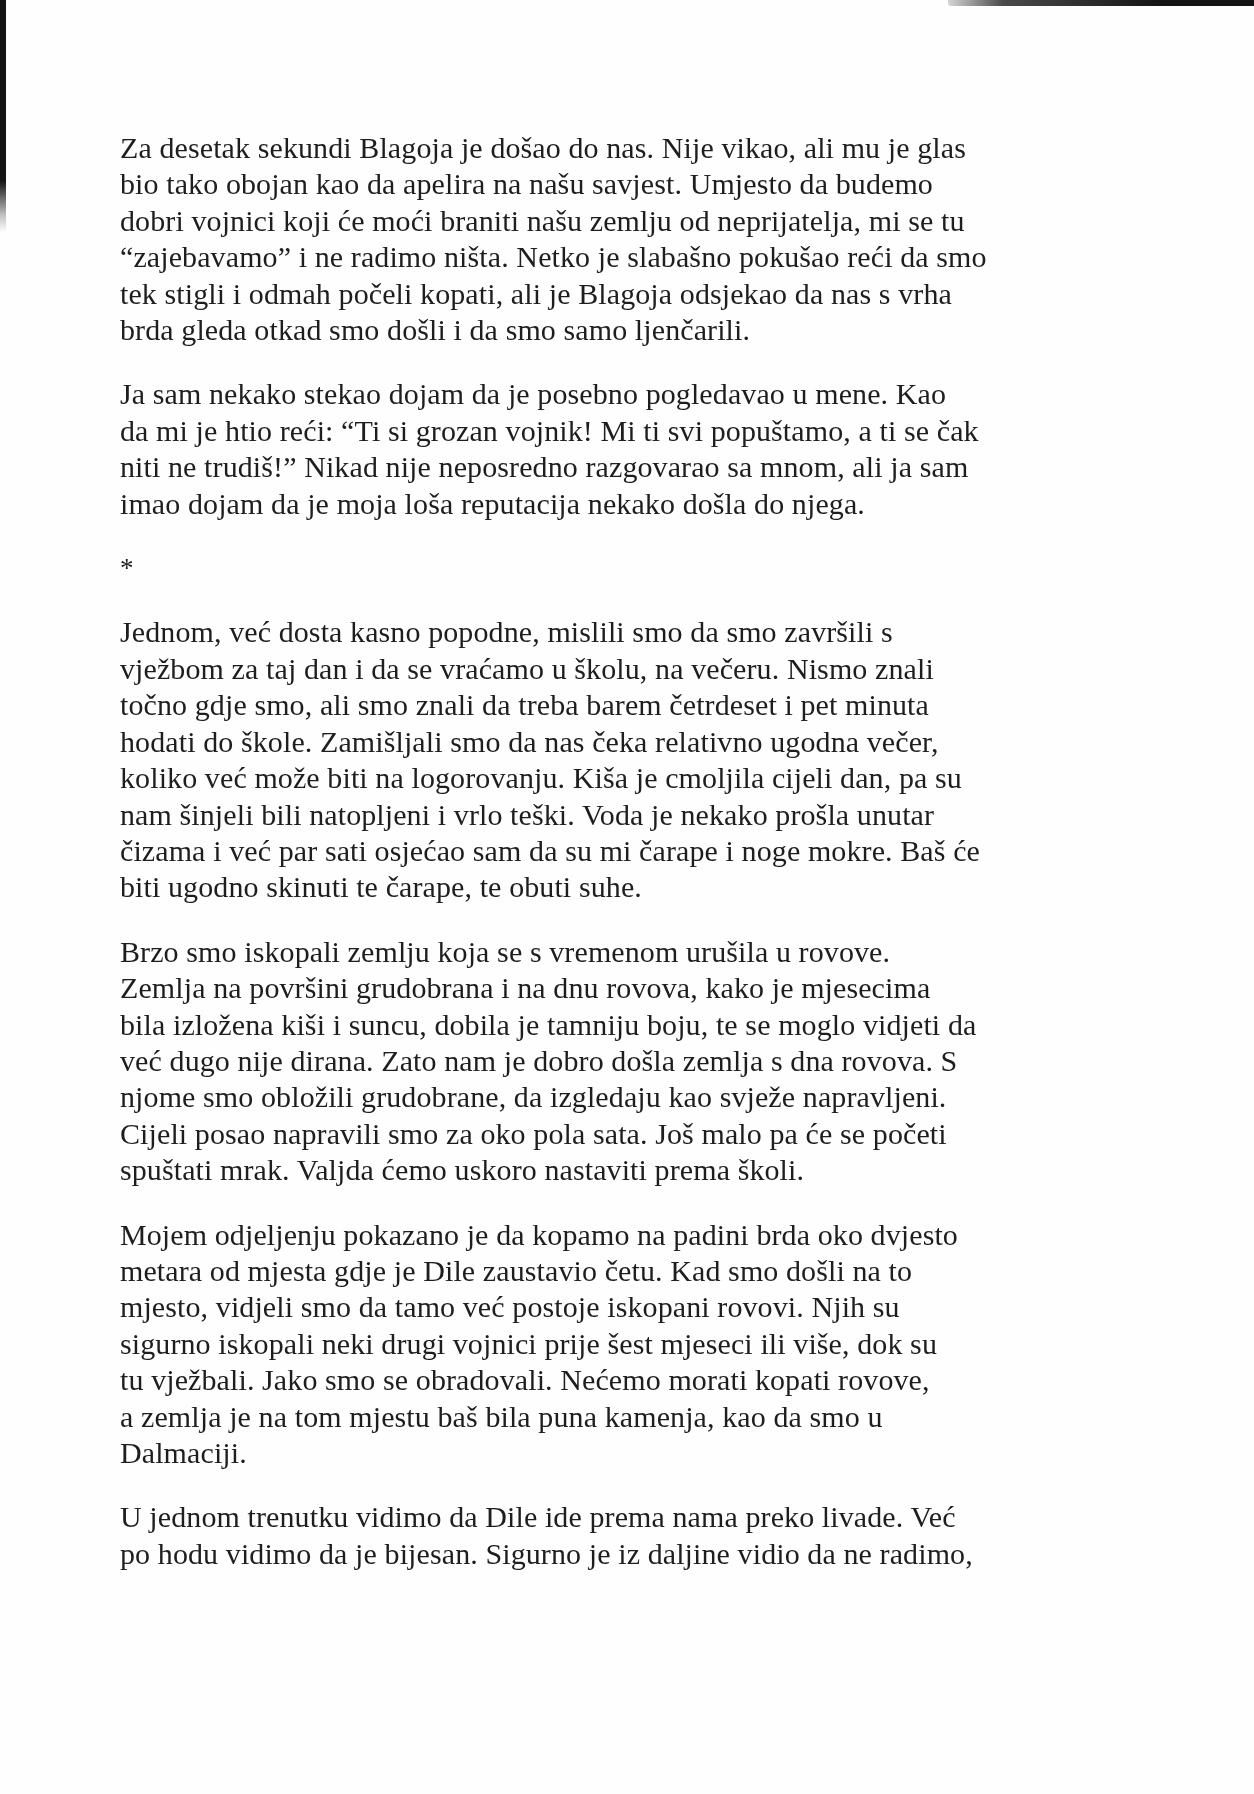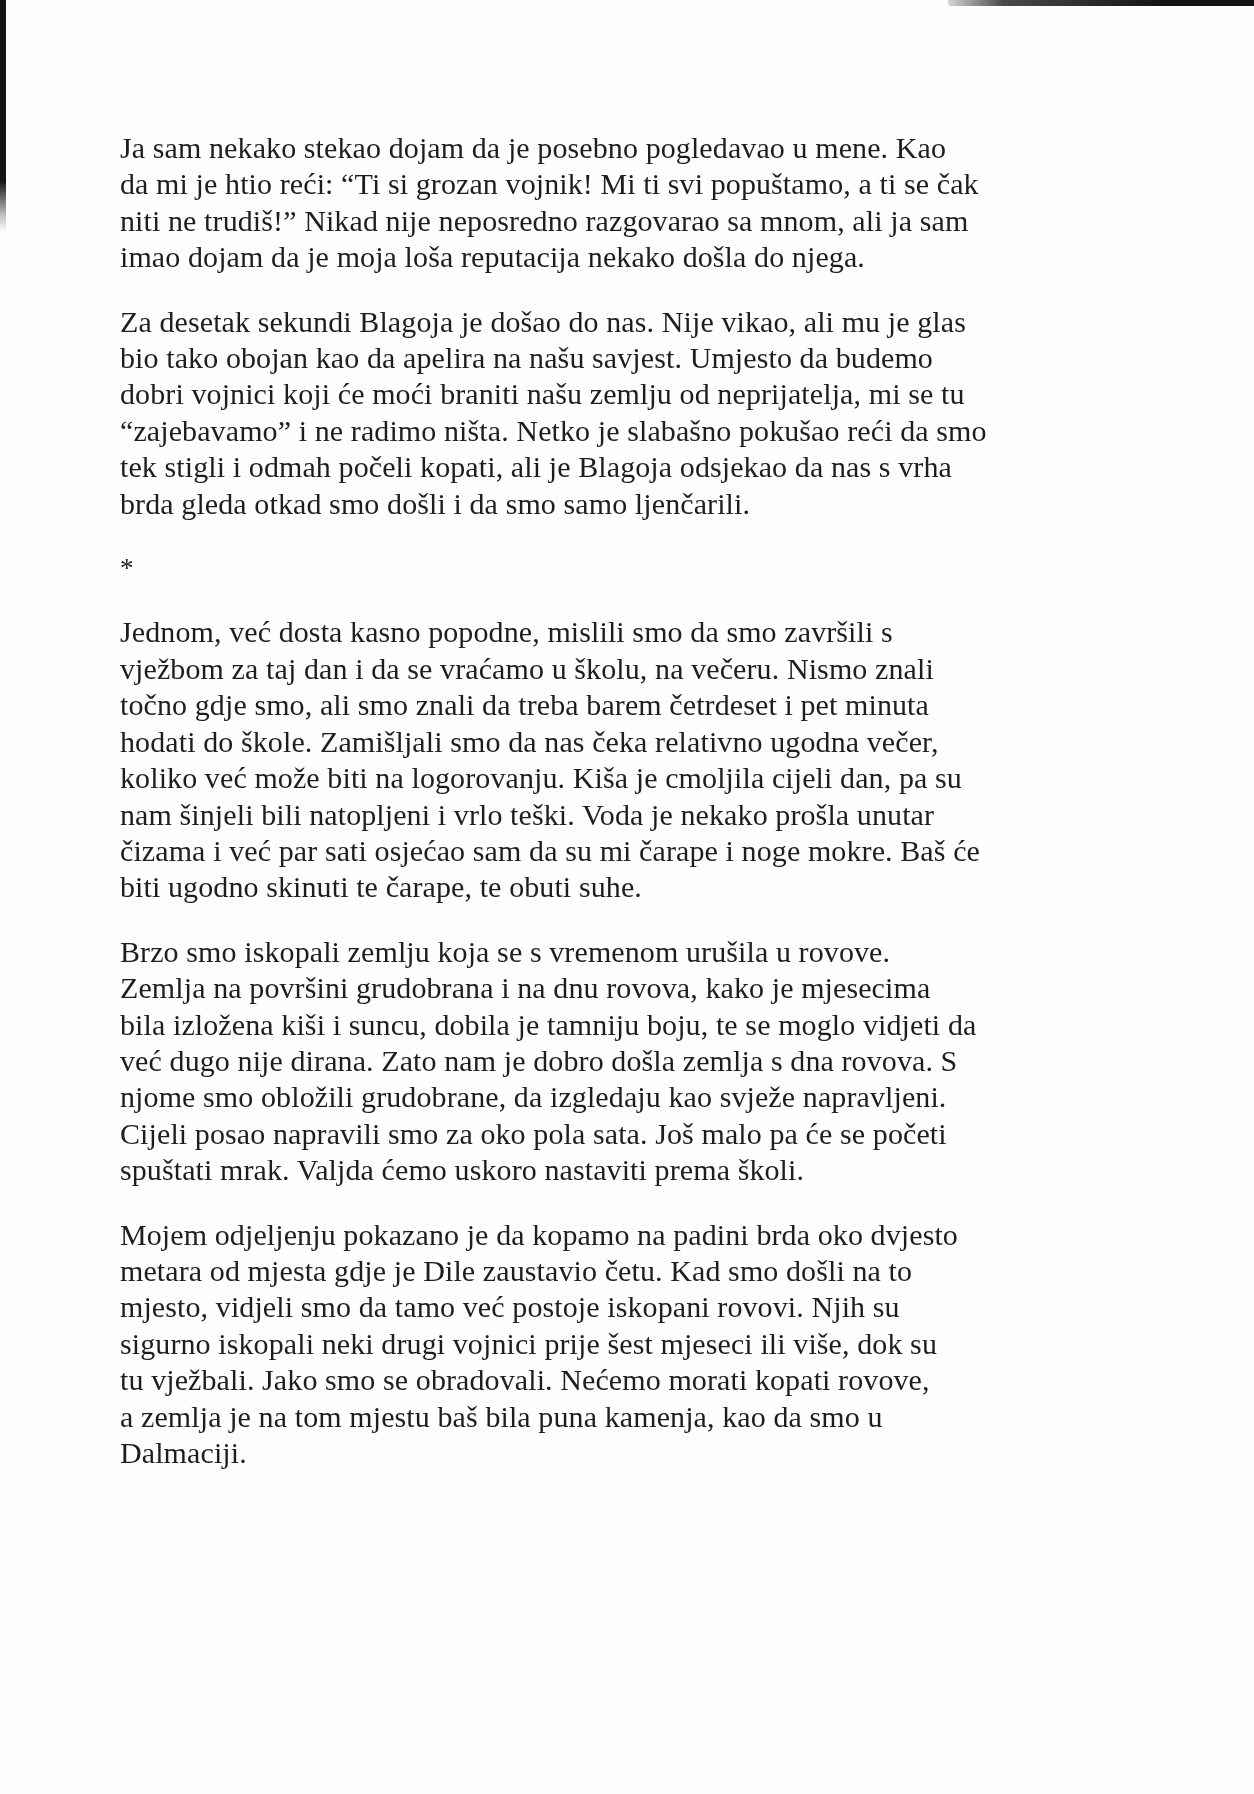--- a/index.html
+++ b/index.html
@@ -79,30 +79,30 @@
 </style>
 </head>
 <body>
 
 <div class="page">
 
   <div class="scan-artifact-top"></div>
   <div class="scan-artifact-left"></div>
 
   <main class="content">
-    <p>Ja sam nekako stekao dojam da je posebno pogledavao u mene. Kao
-da mi je htio reći: “Ti si grozan vojnik! Mi ti svi popuštamo, a ti se čak
-niti ne trudiš!” Nikad nije neposredno razgovarao sa mnom, ali ja sam
-imao dojam da je moja loša reputacija nekako došla do njega.</p>
     <p>Za desetak sekundi Blagoja je došao do nas. Nije vikao, ali mu je glas
 bio tako obojan kao da apelira na našu savjest. Umjesto da budemo
 dobri vojnici koji će moći braniti našu zemlju od neprijatelja, mi se tu
 “zajebavamo” i ne radimo ništa. Netko je slabašno pokušao reći da smo
 tek stigli i odmah počeli kopati, ali je Blagoja odsjekao da nas s vrha
 brda gleda otkad smo došli i da smo samo ljenčarili.</p>
+    <p>Ja sam nekako stekao dojam da je posebno pogledavao u mene. Kao
+da mi je htio reći: “Ti si grozan vojnik! Mi ti svi popuštamo, a ti se čak
+niti ne trudiš!” Nikad nije neposredno razgovarao sa mnom, ali ja sam
+imao dojam da je moja loša reputacija nekako došla do njega.</p>
     <div class="separator">*</div>
     <p>Jednom, već dosta kasno popodne, mislili smo da smo završili s
 vježbom za taj dan i da se vraćamo u školu, na večeru. Nismo znali
 točno gdje smo, ali smo znali da treba barem četrdeset i pet minuta
 hodati do škole. Zamišljali smo da nas čeka relativno ugodna večer,
 koliko već može biti na logorovanju. Kiša je cmoljila cijeli dan, pa su
 nam šinjeli bili natopljeni i vrlo teški. Voda je nekako prošla unutar
 čizama i već par sati osjećao sam da su mi čarape i noge mokre. Baš će
 biti ugodno skinuti te čarape, te obuti suhe.</p>
     <p>Brzo smo iskopali zemlju koja se s vremenom urušila u rovove.
@@ -112,17 +112,19 @@
 njome smo obložili grudobrane, da izgledaju kao svježe napravljeni.
 Cijeli posao napravili smo za oko pola sata. Još malo pa će se početi
 spuštati mrak. Valjda ćemo uskoro nastaviti prema školi.</p>
     <p>Mojem odjeljenju pokazano je da kopamo na padini brda oko dvjesto
 metara od mjesta gdje je Dile zaustavio četu. Kad smo došli na to
 mjesto, vidjeli smo da tamo već postoje iskopani rovovi. Njih su
 sigurno iskopali neki drugi vojnici prije šest mjeseci ili više, dok su
 tu vježbali. Jako smo se obradovali. Nećemo morati kopati rovove,
 a zemlja je na tom mjestu baš bila puna kamenja, kao da smo u
 Dalmaciji.</p>
+    <p>U jednom trenutku vidimo da Dile ide prema nama preko livade. Već
+po hodu vidimo da je bijesan. Sigurno je iz daljine vidio da ne radimo,</p>
   </main>
 
   <div class="page-number">128</div>
 
 </div>
 
 </body></html>

